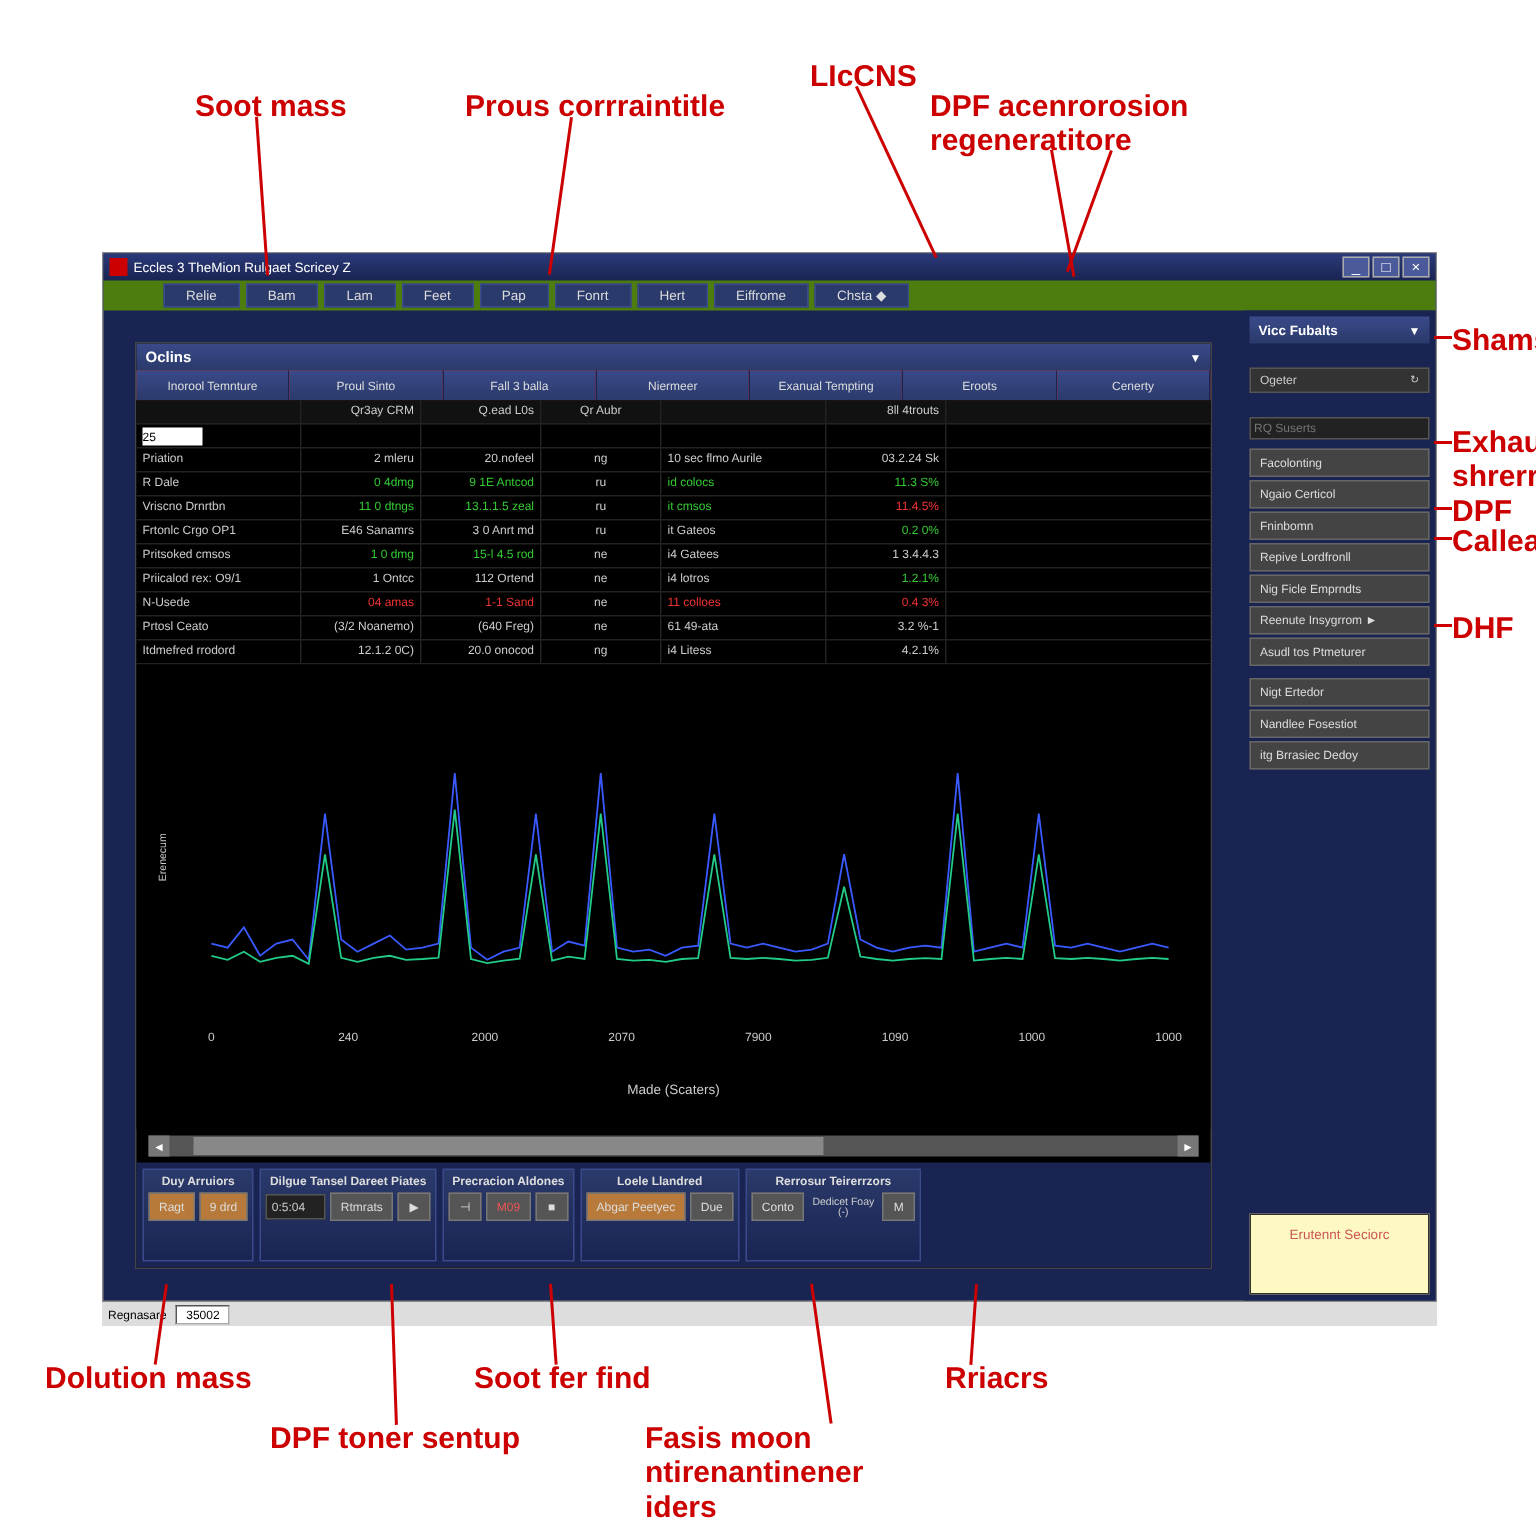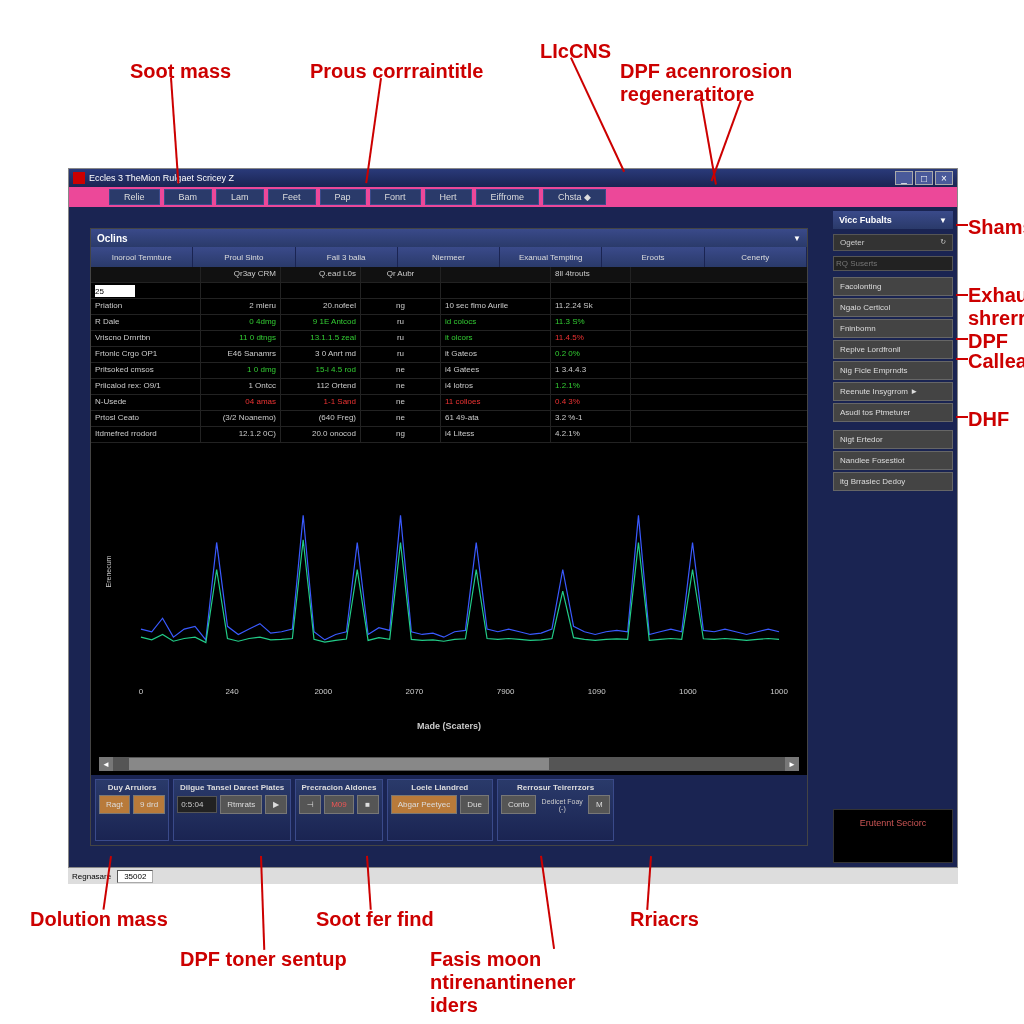--- a/index.html
+++ b/index.html
@@ -40,21 +40,21 @@
   color: #fff;
   font-size: 10px;
   display: flex; align-items: center; justify-content: center;
   cursor: pointer;
 }
 .win-btn.close { background: #4a5a9a; }
 
 
 .menubar {
   height: 20px;
-  background: #ec4899;
+  background: #4d7c0f;
   display: flex;
   gap: 4px;
   padding: 2px 40px;
   align-items: center;
 }
 .menu-item {
   padding: 2px 14px;
   background: #2a3a6a;
   color: #ddd;
   font-size: 9px;
@@ -135,21 +135,21 @@
   padding: 2px 4px;
   border-right: 1px solid #222;
   overflow: hidden;
   white-space: nowrap;
 }
 .cell.c0 { width: 110px; }
 .cell.c1 { width: 80px; text-align: right; }
 .cell.c2 { width: 80px; text-align: right; }
 .cell.c3 { width: 80px; text-align: center; }
 .cell.c4 { width: 110px; }
-.cell.c5 { width: 80px; }
+.cell.c5 { width: 80px; text-align: right; }
 .cell.green { color: #3c3; }
 .cell.red { color: #e33; }
 
 .input-cell {
   background: #fff;
   color: #000;
   width: 40px;
   height: 12px;
   font-size: 8px;
   border: none;
@@ -171,21 +171,20 @@
   color: #ccc;
   font-size: 7px;
 }
 .x-axis-label {
   position: absolute;
   bottom: 22px;
   left: 50%;
   transform: translateX(-50%);
   color: #ccc;
   font-size: 9px;
-  font-weight: bold;
 }
 
 
 .hscroll {
   height: 14px;
   background: #555;
   margin: 4px 8px;
   position: relative;
 }
 .hscroll-thumb {
@@ -266,21 +265,21 @@
   padding: 3px 6px;
   display: flex;
   align-items: center;
 }
 .side-header .spacer { flex: 1; }
 .side-sub {
   background: #333;
   color: #ccc;
   font-size: 8px;
   padding: 3px 6px;
-  margin: 5px 0;
+  margin: 16px 0;
   border: 1px solid #555;
 }
 .side-search {
   background: #222;
   color: #ccc;
   border: 1px solid #555;
   font-size: 8px;
   padding: 2px;
   width: 100%;
   margin-bottom: 6px;
@@ -290,21 +289,21 @@
   color: #ddd;
   font-size: 8px;
   padding: 4px 6px;
   margin-bottom: 2px;
   border: 1px solid #666;
   cursor: pointer;
 }
 .side-divider { height: 6px; }
 .side-footer {
   margin-top: auto;
-  background: #000000;
+  background: #fef9c3;
   border: 1px solid #333;
   padding: 8px 4px;
   color: #c55;
   font-size: 9px;
   text-align: center;
   height: 54px;
 }
 
 
 .statusbar {
@@ -422,36 +421,36 @@
             <div class="cell c3"></div>
             <div class="cell c4"></div>
             <div class="cell c5"></div>
           </div>
           <div class="table-row">
             <div class="cell c0">Priation</div>
             <div class="cell c1">2 mleru</div>
             <div class="cell c2">20.nofeel</div>
             <div class="cell c3">ng</div>
             <div class="cell c4">10 sec flmo Aurile</div>
-            <div class="cell c5">11.2.24 Sk</div>
+            <div class="cell c5">03.2.24 Sk</div>
           </div>
           <div class="table-row">
             <div class="cell c0">R Dale</div>
             <div class="cell c1 green">0 4dmg</div>
             <div class="cell c2 green">9 1E Antcod</div>
             <div class="cell c3">ru</div>
             <div class="cell c4 green">id colocs</div>
             <div class="cell c5 green">11.3 S%</div>
           </div>
           <div class="table-row">
             <div class="cell c0">Vriscno Drnrtbn</div>
             <div class="cell c1 green">11 0 dtngs</div>
             <div class="cell c2 green">13.1.1.5 zeal</div>
             <div class="cell c3">ru</div>
-            <div class="cell c4 green">it olcors</div>
+            <div class="cell c4 green">it cmsos</div>
             <div class="cell c5 red">11.4.5%</div>
           </div>
           <div class="table-row">
             <div class="cell c0">Frtonlc Crgo OP1</div>
             <div class="cell c1">E46 Sanamrs</div>
             <div class="cell c2">3 0 Anrt md</div>
             <div class="cell c3">ru</div>
             <div class="cell c4">it Gateos</div>
             <div class="cell c5 green">0.2 0%</div>
           </div>

